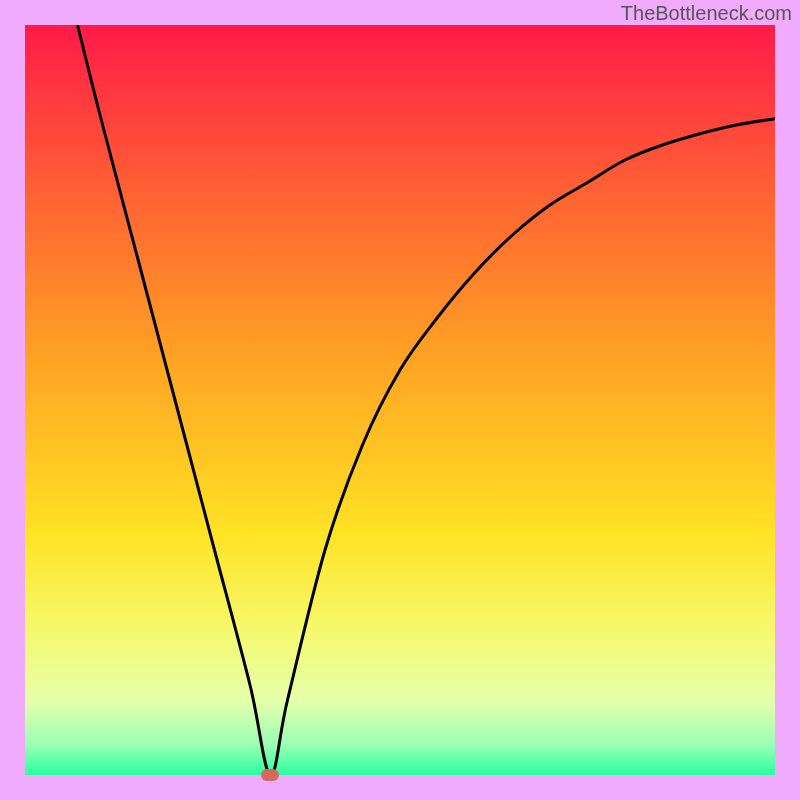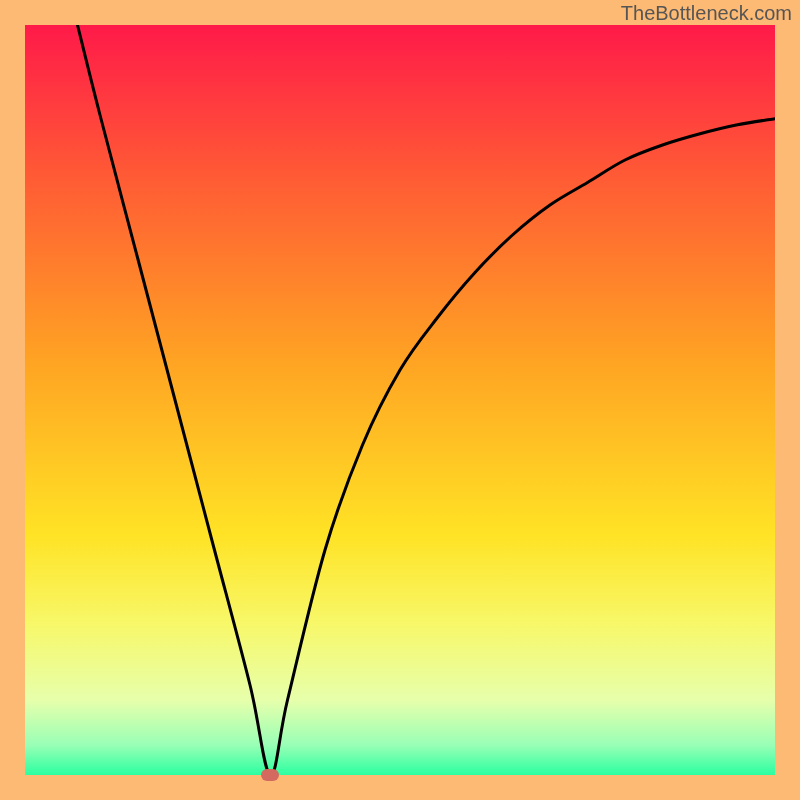--- a/index.html
+++ b/index.html
@@ -7,21 +7,21 @@
     padding: 0;
     width: 800px;
     height: 800px;
     background: #000;
     overflow: hidden;
   }
   .container {
     position: relative;
     width: 800px;
     height: 800px;
-    background: #fdba74;
+    background: #f0abfc;
   }
   .plot {
     position: absolute;
     left: 25px;
     top: 25px;
     width: 750px;
     height: 750px;
   }
   .gradient {
     position: absolute;

